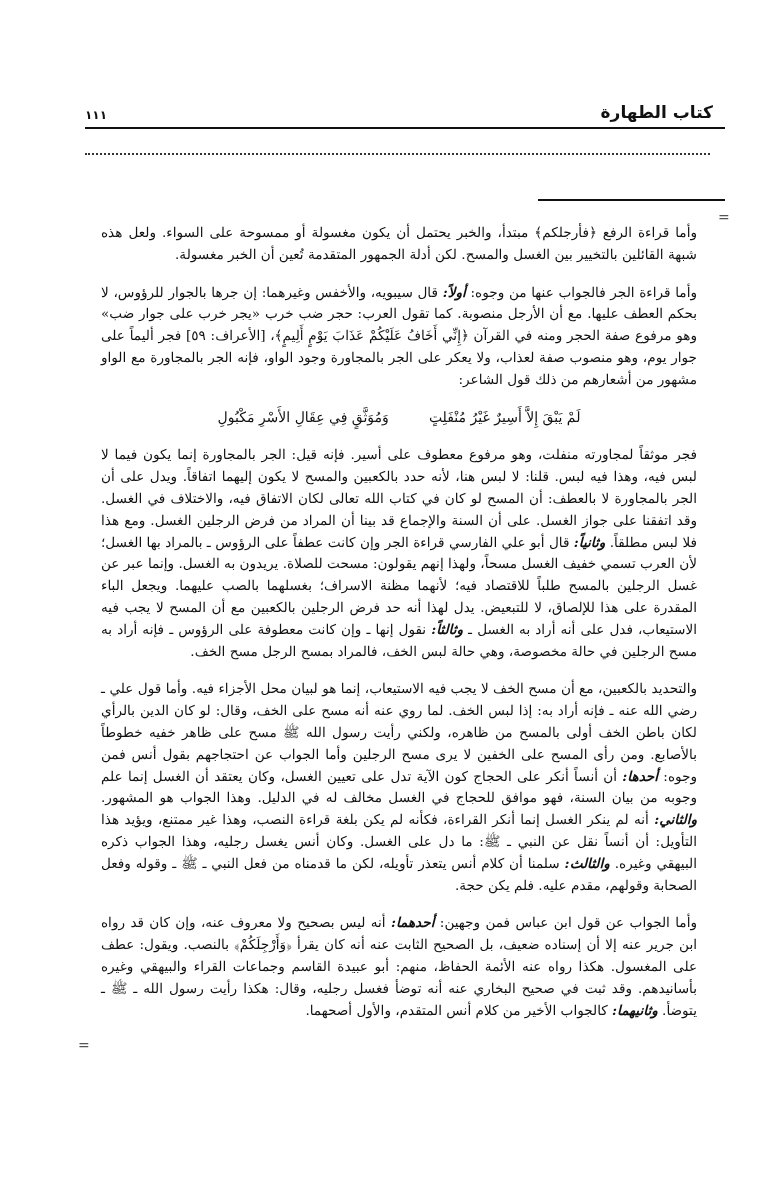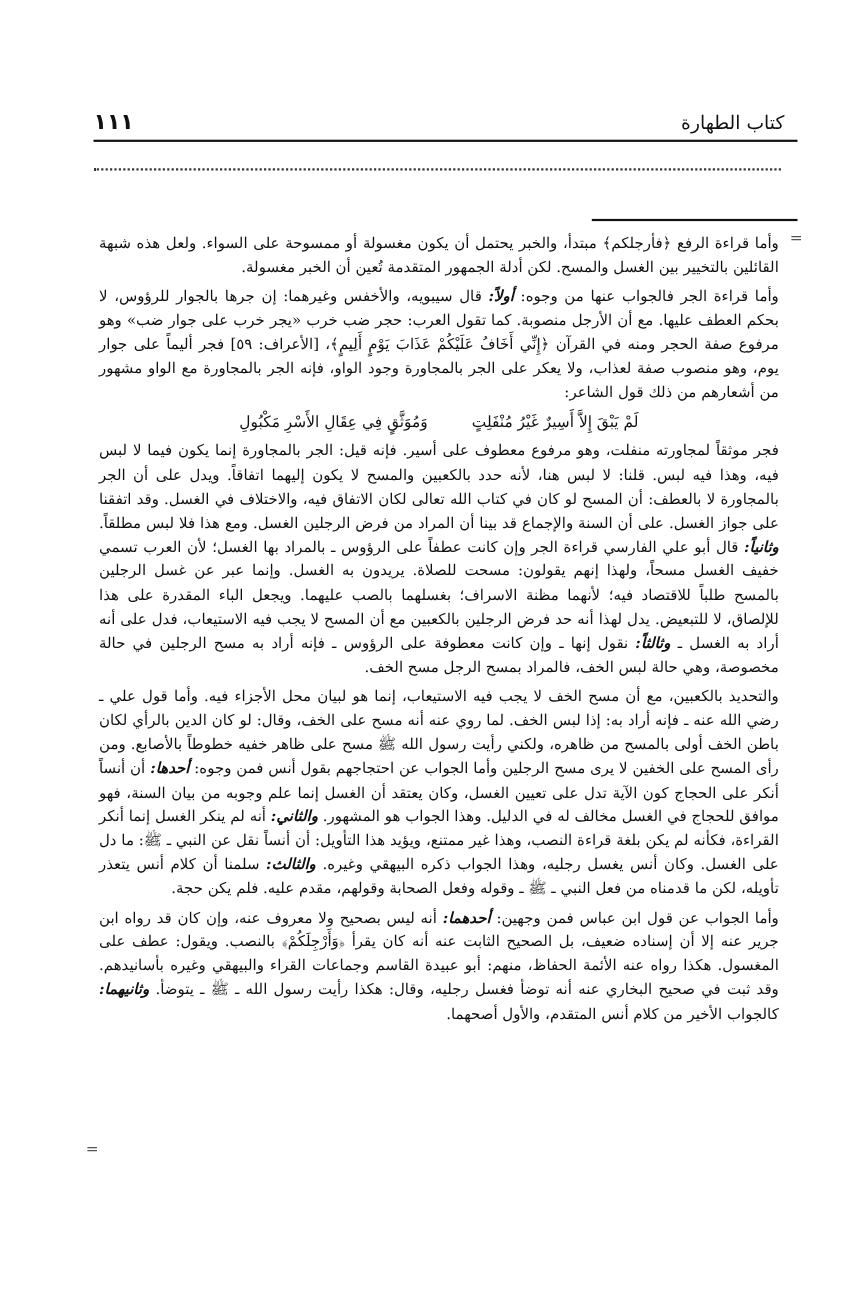--- a/index.html
+++ b/index.html
@@ -27,27 +27,27 @@
     right: 52px;
     top: 92px;
     height: 30px;
     direction: rtl;
     display: flex;
     justify-content: space-between;
     align-items: flex-end;
   }
   .header-title {
     font-family: "DejaVu Sans", sans-serif;
-    font-weight: normal;
+    font-weight: bold;
     font-size: 17px;
   }
   .header-page-number {
     font-family: "DejaVu Sans", sans-serif;
     font-weight: bold;
-    font-size: 20px;
+    font-size: 12px;
     letter-spacing: 1px;
   }
   .header-rule {
     position: absolute;
     left: 85px;
     right: 40px;
     top: 127px;
     height: 0;
     border-top: 2px solid #111;
   }
@@ -81,21 +81,21 @@
     left: 85px;
     right: 52px;
     top: 206px;
     direction: rtl;
     text-align: justify;
     text-align-last: right;
     font-size: 13.6px;
     line-height: 21.8px;
   }
   .body-text p {
-    margin: 5px;
+    margin: 16px;
   }
   .body-text b {
     font-weight: bold;
     font-style: italic;
   }
   .verse {
     display: flex;
     direction: rtl;
     justify-content: center;
     gap: 40px;

